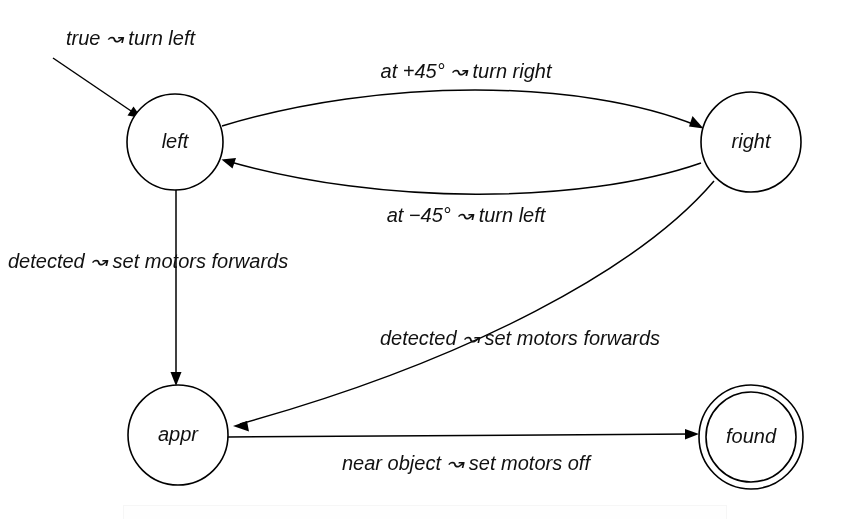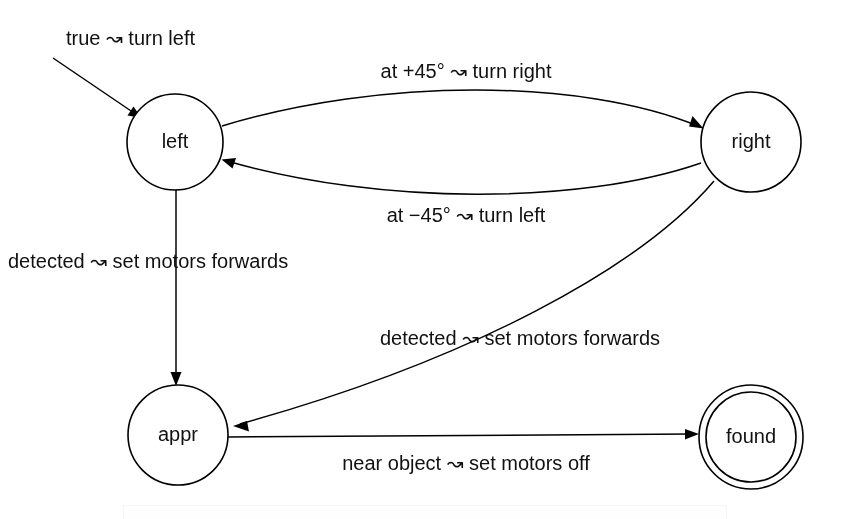--- a/index.html
+++ b/index.html
@@ -10,20 +10,21 @@
   }
   body {
     font-family: "Liberation Sans", sans-serif;
   }
   #diagram-root {
     position: relative;
     width: 844px;
     height: 519px;
     background: #ffffff;
     overflow: hidden;
+    font-style: italic;
   }
   svg#state-machine {
     display: block;
     width: 844px;
     height: 519px;
   }
   .node-circle {
     fill: #ffffff;
     stroke: #000000;
     stroke-width: 1.6;

